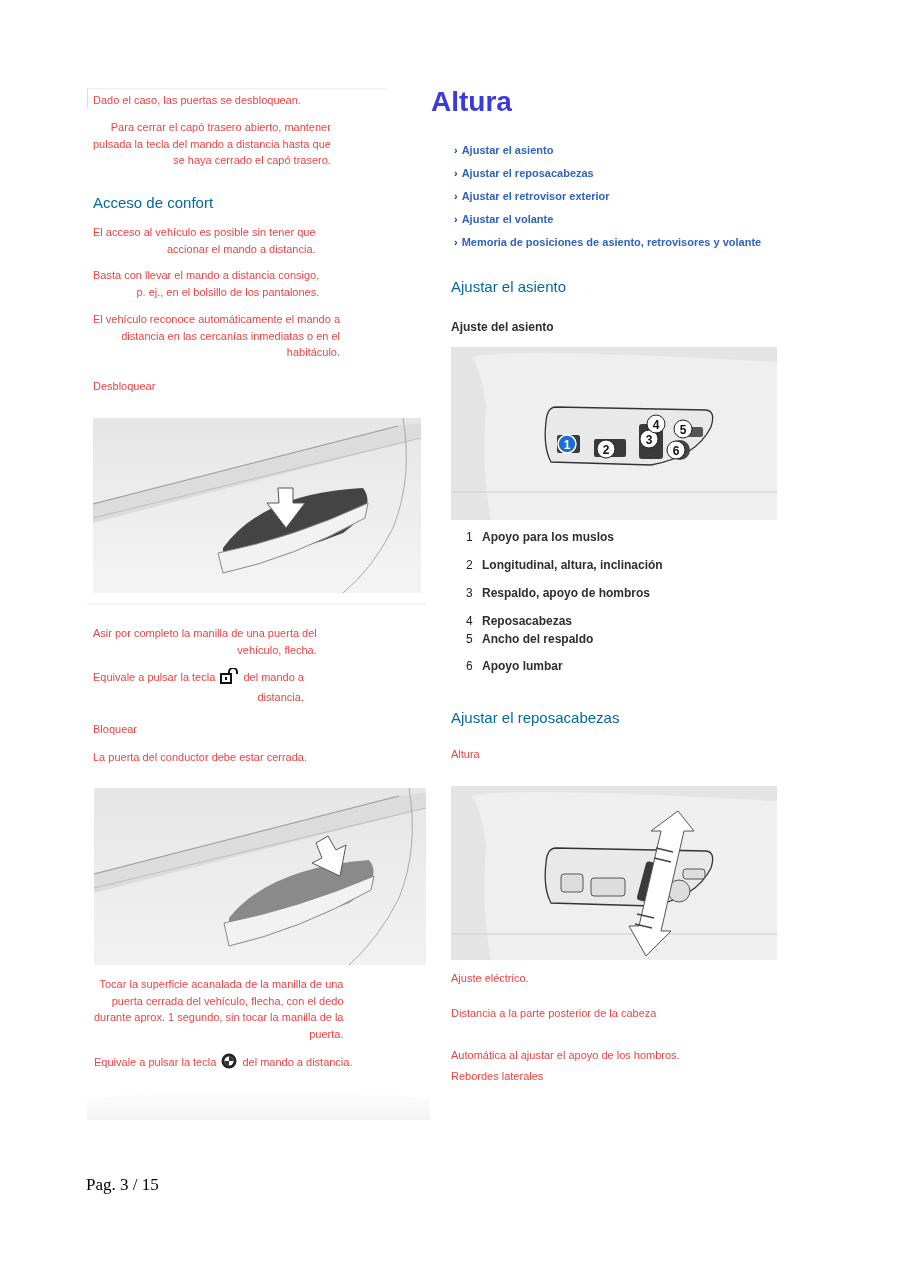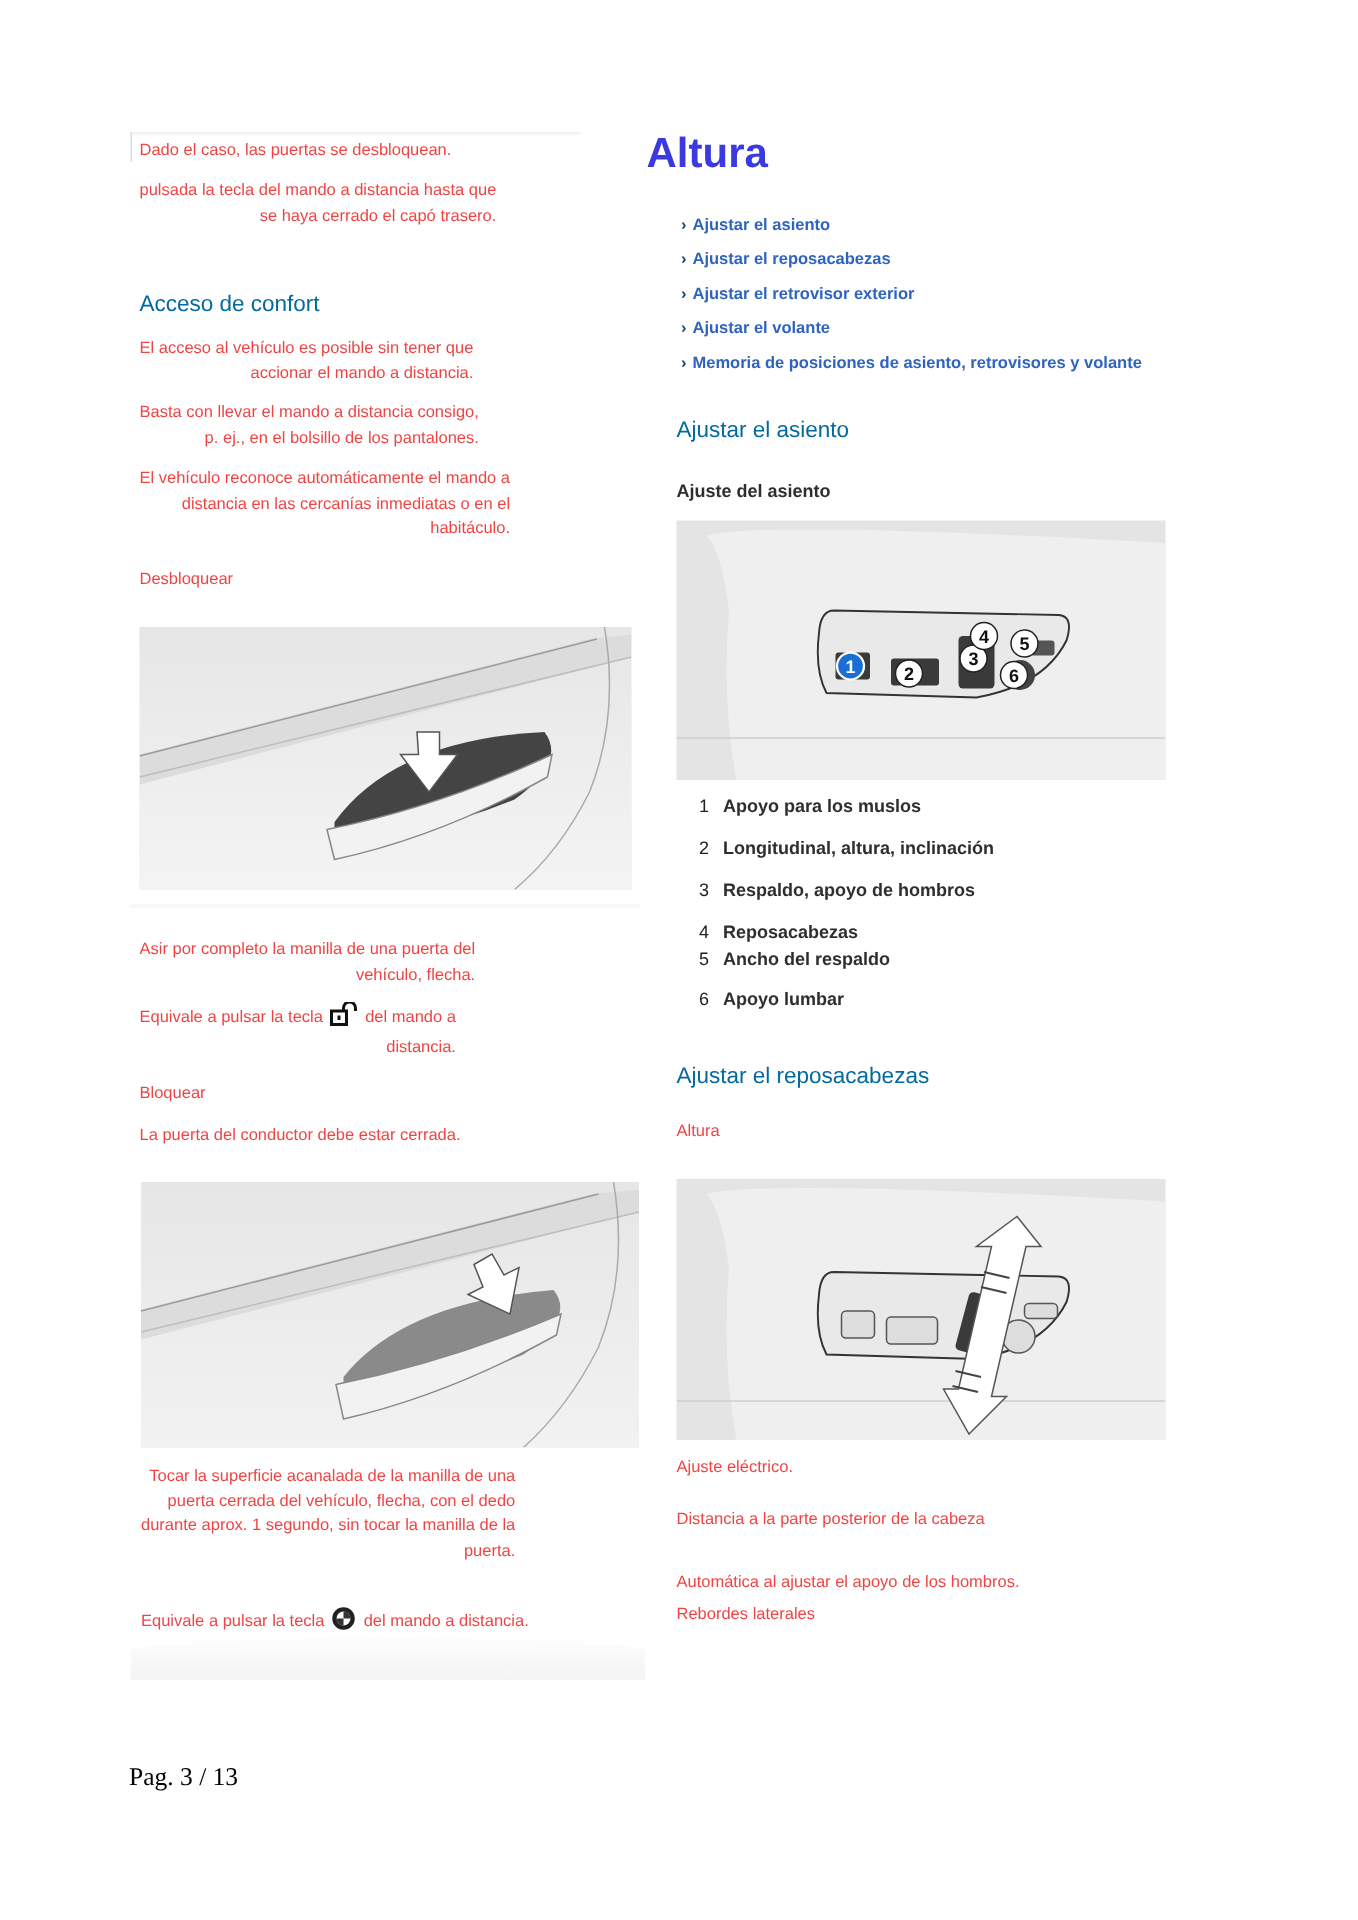--- a/index.html
+++ b/index.html
@@ -21,20 +21,21 @@
 </style>
 </head>
 <body>
 
 <div class="abs faint-line" style="left:87px;top:88px;width:300px;height:2px;"></div>
 <div class="abs" style="left:87px;top:88px;width:1px;height:20px;background:#ddd;"></div>
 
 <p class="abs p" style="left:93px;top:92px;">Dado el caso, las puertas se desbloquean.</p>
 
 <div class="abs" style="left:93px;top:119px;">
+  <p class="p">Para cerrar el capó trasero abierto, mantener</p>
   <p class="p">pulsada la tecla del mando a distancia hasta que</p>
   <p class="p">se haya cerrado el capó trasero.</p>
 </div>
 
 <div class="abs h-blue" style="left:93px;top:194px;">Acceso de confort</div>
 
 <div class="abs" style="left:93px;top:224px;">
   <p class="p">El acceso al vehículo es posible sin tener que</p>
   <p class="p">accionar el mando a distancia.</p>
 </div>
@@ -112,21 +113,21 @@
   </svg>
 </div>
 
 <div class="abs" style="left:94px;top:976px;">
   <p class="p">Tocar la superficie acanalada de la manilla de una</p>
   <p class="p">puerta cerrada del vehículo, flecha, con el dedo</p>
   <p class="p">durante aprox. 1 segundo, sin tocar la manilla de la</p>
   <p class="p">puerta.</p>
 </div>
 
-<div class="abs" style="left:94px;top:1053px;margin-top:18px;">
+<div class="abs" style="left:94px;top:1053px;">
   <p class="p">
     <span>Equivale a pulsar la tecla</span>
     <span class="icon-inline">
       <svg width="16" height="16" viewBox="0 0 16 16">
           <circle cx="8" cy="8" r="7.5" fill="#222"></circle>
           <circle cx="8" cy="8" r="4.6" fill="#fff"></circle>
           <path d="M8 3.4 A4.6 4.6 0 0 1 12.6 8 L8 8 Z" fill="#333"></path>
           <path d="M8 12.6 A4.6 4.6 0 0 1 3.4 8 L8 8 Z" fill="#333"></path>
         </svg>
     </span>
@@ -248,13 +249,13 @@
       <path d="M205 62 L222 66 M203 72 L220 76 M186 128 L203 132 M184 138 L201 142" stroke="#444" stroke-width="1.5"></path>
     </g>
   </svg>
 </div>
 
 <p class="abs p" style="left:451px;top:970px;">Ajuste eléctrico.</p>
 <p class="abs p" style="left:451px;top:1005px;">Distancia a la parte posterior de la cabeza</p>
 <p class="abs p" style="left:451px;top:1033px;margin-top:14px;">Automática al ajustar el apoyo de los hombros.</p>
 <p class="abs p" style="left:451px;top:1068px;">Rebordes laterales</p>
 
-<div class="abs footer" style="left:86px;top:1175px;">Pag. 3 / 13</div>
+<div class="abs footer" style="left:86px;top:1175px;">Pag. 3 / 15</div>
 
 </body></html>

